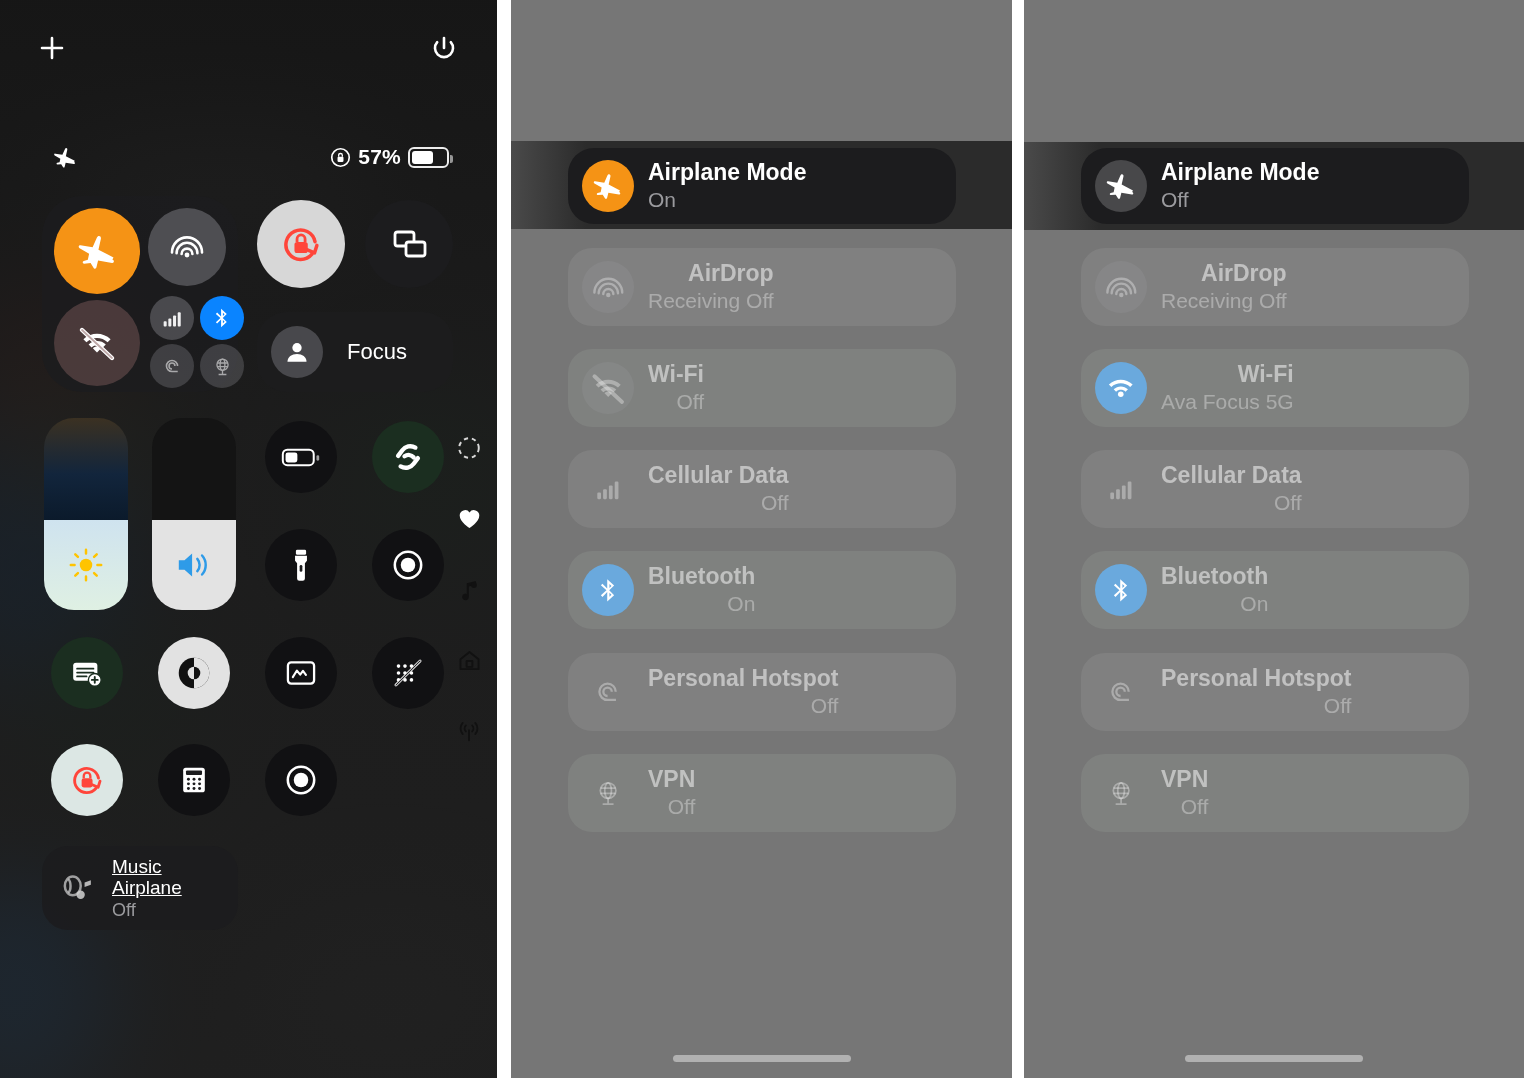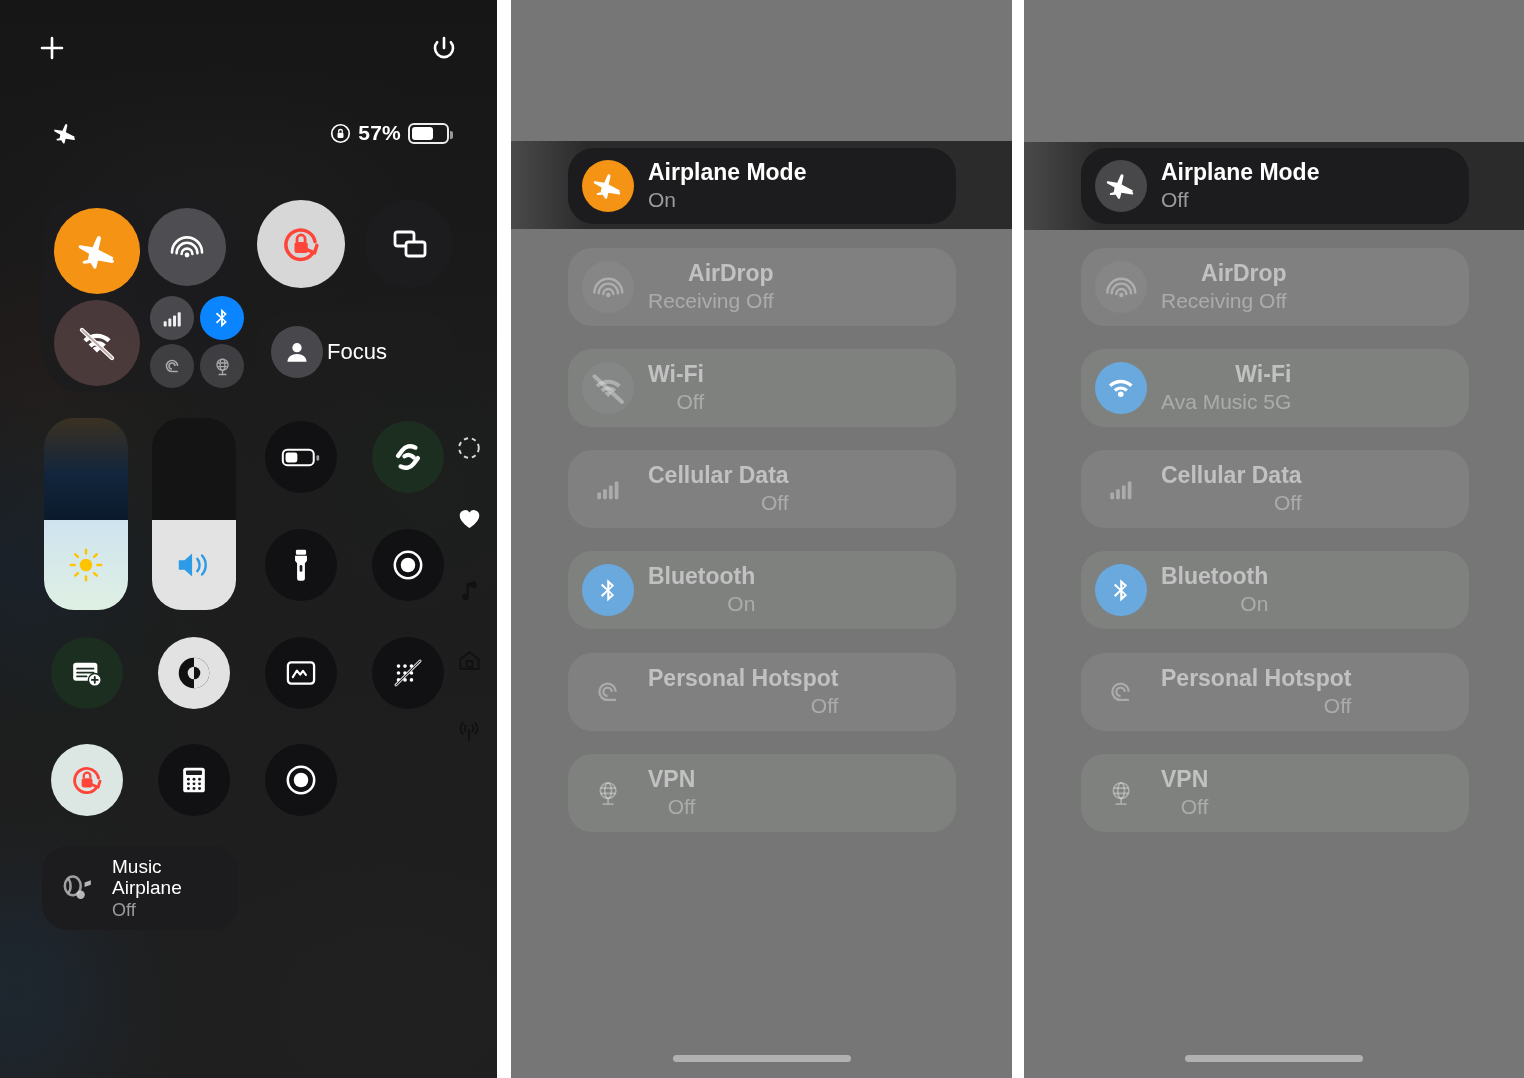--- a/index.html
+++ b/index.html
@@ -29,21 +29,21 @@
   .b7{ left:20px;  top:620px;  width:180px; height:180px; background:#16381f; opacity:.45;}
   .b8{ left:260px; top:900px;  width:260px; height:180px; background:#3a3a3a; opacity:.5;}
   .scrim{ position:absolute; inset:0; background:linear-gradient(180deg,rgba(20,20,20,.88),rgba(26,26,26,.80) 40%,rgba(30,30,30,.86)); }
 
   
   .cc-topbar{ position:absolute; left:0; top:0; width:497px; height:96px; }
   .icon-plus{ position:absolute; left:38px; top:34px; width:28px; height:28px; cursor:pointer;}
   .icon-power{ position:absolute; left:430px; top:34px; width:28px; height:28px; cursor:pointer;}
 
   
-  .statusrow{ position:absolute; left:0; top:116px; width:497px; height:34px; }
+  .statusrow{ position:absolute; left:0; top:140px; width:497px; height:34px; }
   .st-plane{ position:absolute; left:52px; top:4px; width:26px; height:26px; }
   .st-right{ position:absolute; right:48px; top:0px; display:flex; align-items:center; gap:7px; height:34px;}
   .st-rotlock{ width:21px; height:21px; }
   .st-pct{ color:#fff; font-size:21px; font-weight:600; letter-spacing:.2px; }
   .batt{ position:relative; width:41px; height:21px; border:2px solid rgba(255,255,255,.92);
          border-radius:6px; }
   .batt::after{ content:""; position:absolute; right:-6px; top:6px; width:3px; height:8px;
          background:rgba(255,255,255,.55); border-radius:0 2px 2px 0;}
   .batt-fill{ position:absolute; left:2px; top:2px; bottom:2px; width:55%; background:#fff; border-radius:3px; }
 
@@ -58,21 +58,21 @@
   .c-bt{ left:158px; top:100px; width:44px; height:44px; background:#0A84FF; }
   .c-hotspot{ left:108px; top:148px; width:44px; height:44px; background:rgba(120,120,125,.38); }
   .c-vpn{ left:158px; top:148px; width:44px; height:44px; background:rgba(120,120,125,.38); }
 
   
   .t-rotlock{ position:absolute; left:257px; top:200px; width:88px; height:88px; border-radius:50%;
               background:#D7D7D7; display:flex; align-items:center; justify-content:center; }
   .t-mirror{ position:absolute; left:365px; top:200px; width:88px; height:88px; border-radius:50%;
              background:#1C1C1E; display:flex; align-items:center; justify-content:center; }
   .t-focus{ position:absolute; left:257px; top:312px; width:196px; height:80px; border-radius:30px;
-            background:rgba(28,28,30,.88); display:flex; align-items:center; padding-left:14px; gap:4px;}
+            background:rgba(28,28,30,.88); display:flex; align-items:center; padding-left:14px; gap:24px;}
   .focus-av{ width:52px; height:52px; border-radius:50%; background:rgba(110,110,115,.55);
              display:flex; align-items:center; justify-content:center; }
   .focus-lbl{ color:#fff; font-size:22px; font-weight:500; }
 
   
   .slider{ position:absolute; width:84px; height:192px; border-radius:30px; overflow:hidden; }
   .sl-bright{ left:44px; top:418px; }
   .sl-vol{ left:152px; top:418px; }
   .sl-top{ position:absolute; left:0; right:0; top:0; height:53%; }
   .sl-bot{ position:absolute; left:0; right:0; bottom:0; height:47%;
@@ -101,21 +101,21 @@
   .g-rotlock2{ left:51px;  top:744px; }
   .g-calc    { left:158px; top:744px; }
   .g-record  { left:265px; top:744px; }
 
   
   .haptics{ position:absolute; left:42px; top:846px; width:196px; height:84px;
             background:rgba(28,28,30,.9); border-radius:26px;
             display:flex; align-items:center; padding:0 12px; gap:10px; }
   .hap-ico{ width:48px; height:48px; display:flex; align-items:center; justify-content:center; flex:0 0 48px;}
   .hap-txt{ display:flex; flex-direction:column; line-height:1.12; }
-  .hap-title{ color:#fff; font-size:19px; font-weight:500; }
+  .hap-title{ color:#fff; font-size:19px; font-weight:500;text-decoration:underline; }
   .hap-sub{ color:#9b9b9e; font-size:18px; font-weight:400; margin-top:1px;}
 
   
   .rail{ position:absolute; right:7px; top:412px; width:42px; display:flex; flex-direction:column;
          align-items:center; gap:0; }
   .rail-item{ height:71px; display:flex; align-items:center; justify-content:center; width:42px; }
 
   
   .expand{ position:absolute; left:0; top:0; width:100%; height:100%; }
   .hl-band{ position:absolute; left:0; width:100%; height:88px; top:141px;
@@ -607,21 +607,21 @@
             <svg viewBox="0 0 44 44" width="39.56" height="39.56">
               <g fill="#ffffff">
         <path d="M22 32.4a3.1 3.1 0 1 0 0-6.2 3.1 3.1 0 0 0 0 6.2z"></path>
         <path d="M14.1 23.7l2.7 2.7c2.9-2.8 7.6-2.8 10.5 0l2.7-2.7c-4.4-4.3-11.5-4.3-15.9 0z"></path>
         <path d="M8.8 18.4l2.7 2.7c5.8-5.6 15.2-5.6 21 0l2.7-2.7c-7.3-7.1-19.1-7.1-26.4 0z"></path>
               </g>
             </svg>
           </span>
           <span class="row-txt">
             <span class="row-title">Wi-Fi</span>
-            <span class="row-sub">Ava Music 5G</span>
+            <span class="row-sub">Ava Focus 5G</span>
           </span>
         </div>
         <div class="row row-dim tint-a" style="left: 57px; top: 450px; width: 388px; height: 78px;">
           <span class="row-ico ico-flat">
             <svg viewBox="0 0 26 26" width="28.52" height="28.52">
               <g fill="rgba(235,235,235,.40)">
         <rect x="3" y="16" width="3.4" height="6" rx="1"></rect>
         <rect x="8.3" y="13" width="3.4" height="9" rx="1"></rect>
         <rect x="13.6" y="9.5" width="3.4" height="12.5" rx="1"></rect>
         <rect x="18.9" y="6" width="3.4" height="16" rx="1"></rect>

